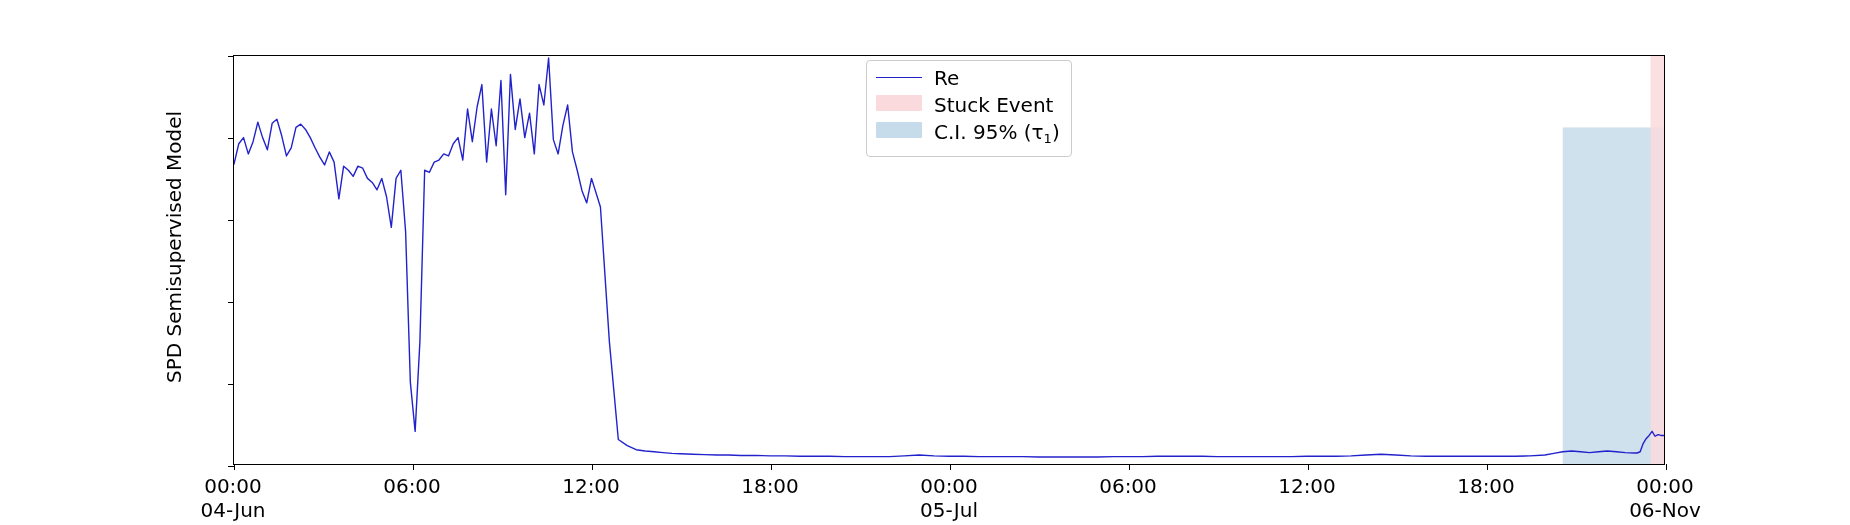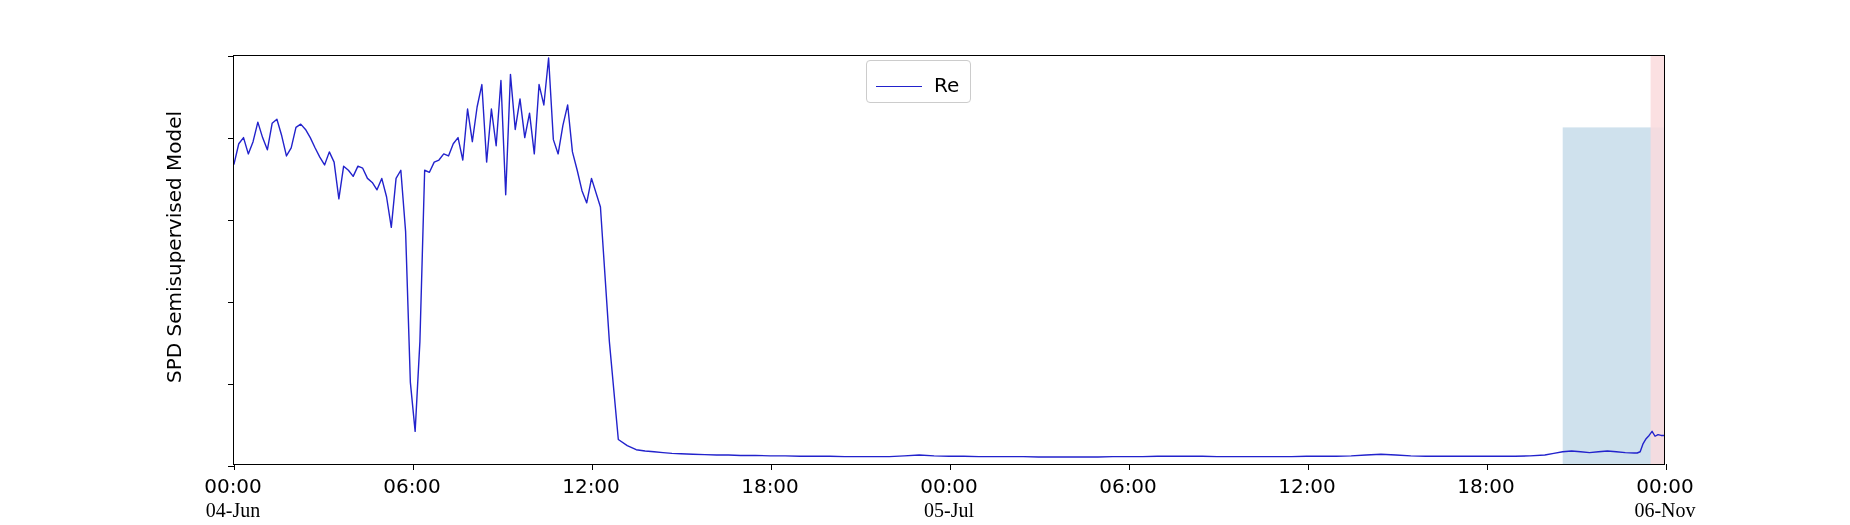--- a/index.html
+++ b/index.html
@@ -72,36 +72,36 @@
   .xtick-label {
     position: absolute;
     font-size: 20px;
     color: #000000;
     line-height: 1.22;
     white-space: nowrap;
     text-align: center;
     transform: translateX(-50%);
     top: 474px;
   }
-  .xtick-label .l2 { display: block; font-family: Liberation Serif, serif; }
+  .xtick-label .l2 { display: block; }
   .xtick-label .l3 { display: block; }
   
   #legend {
     position: absolute;
     left: 866px;
     top: 60px;
     background: #ffffff;
     border: 1px solid #cccccc;
     border-radius: 4px;
     padding: 7px 11px 7px 9px;
     box-sizing: border-box;
   }
   .legend-row {
     display: flex;
-    align-items: flex-end;
+    align-items: flex-start;
     height: 27px;
   }
   .legend-key {
     width: 46px;
     height: 18px;
     margin-right: 12px;
     position: relative;
     flex: 0 0 auto;
   }
   .legend-key.line::after {
@@ -180,15 +180,23 @@
       <div class="xtick-label" style="left: 1307px;"><span>12:00</span></div>
       <div class="xtick-label" style="left: 1486px;"><span>18:00</span></div>
       <div class="xtick-label" style="left: 1665px;"><span>00:00</span><span class="l2">06-Nov</span></div>
     </div>
 
   <div id="legend">
       <div class="legend-row">
         <span class="legend-key line"></span>
         <span class="legend-text">Re</span>
       </div>
+      <div class="legend-row">
+        <span class="legend-key patch" style="background: rgb(250, 218, 221);"></span>
+        <span class="legend-text">Stuck Event</span>
+      </div>
+      <div class="legend-row">
+        <span class="legend-key patch" style="background: rgb(199, 220, 234);"></span>
+        <span class="legend-text">C.I. 95% (τ<sub>1</sub>)</span>
+      </div>
     </div>
 
 </div>
 
 </body></html>

